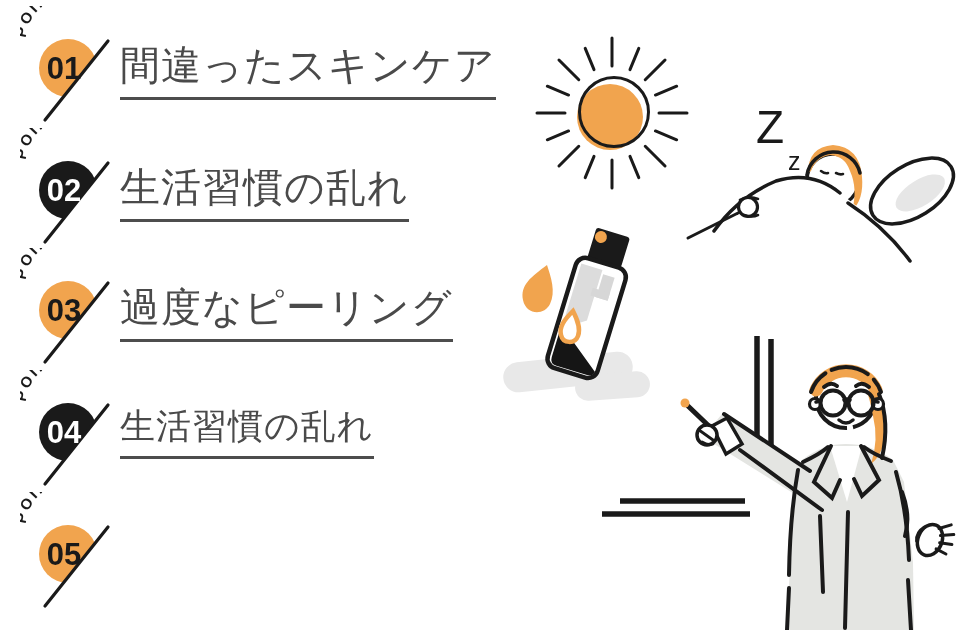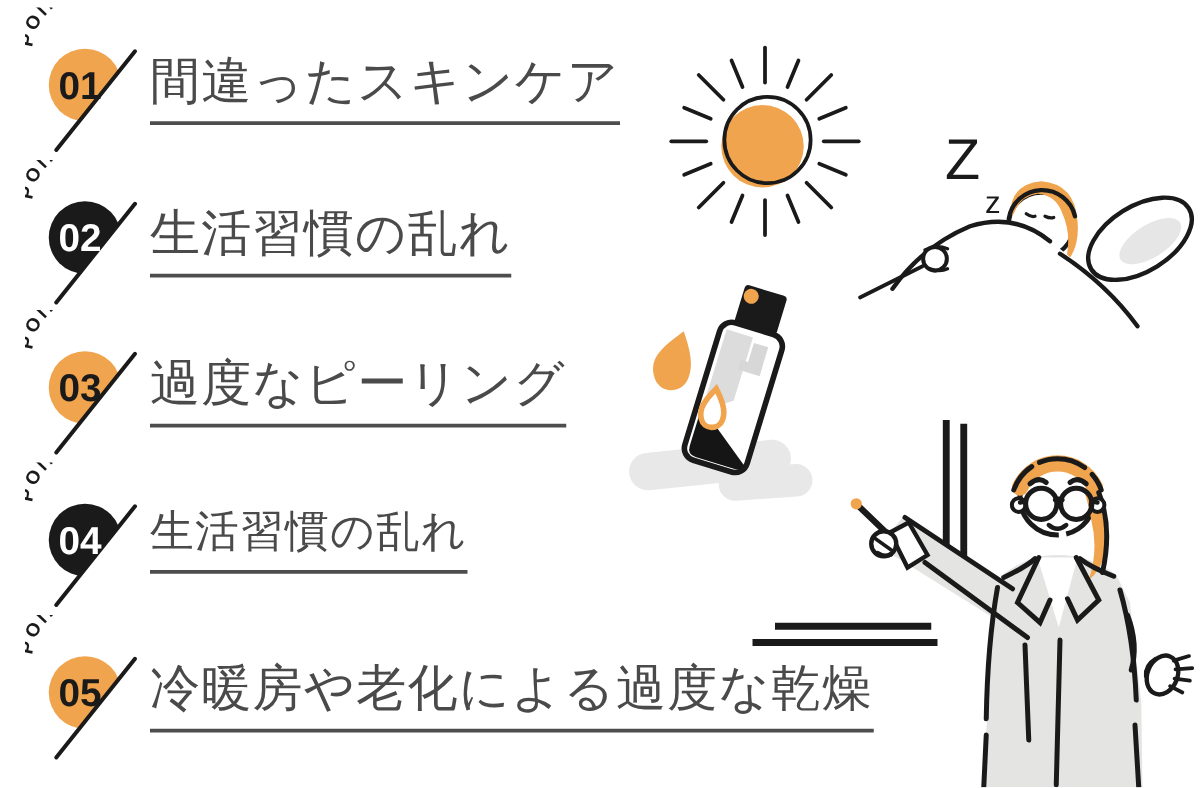--- a/index.html
+++ b/index.html
@@ -82,23 +82,20 @@
     </div>
   </div>
 
   <div class="point-row" style="top:492px">
     <svg class="badge" width="100" height="120" viewBox="0 0 100 120">
       <text class="point-word" fill="#1A1A1A"><textPath href="#arcP" startOffset="4">POINT</textPath></text>
       <circle class="badge-circle" cx="48" cy="62" r="29" clip-path="url(#slashClip)" fill="#F1A44E"></circle>
       <line x1="88" y1="35" x2="25" y2="114" stroke="#1A1A1A" stroke-width="3.2" stroke-linecap="round"></line>
       <text class="badge-num" x="44" y="73" text-anchor="middle" fill="#1A1A1A">05</text>
     </svg>
-    <div class="label-wrap">
-      <div class="label-text">冷暖房や老化による過度な乾燥</div>
-    </div>
   </div>
 
   <svg class="illu" style="left:528px;top:28px" width="170" height="170" viewBox="0 0 170 170">
     <circle cx="82" cy="89" r="33" fill="#F1A44E"></circle>
     <circle cx="86" cy="84" r="34.5" fill="none" stroke="#1A1A1A" stroke-width="3"></circle>
     <g stroke="#1A1A1A" stroke-width="3" stroke-linecap="round">
         <line x1="131" y1="85" x2="159" y2="85"></line>
         <line x1="127.42233802803048" y1="102.98612132115922" x2="148.67156727579007" y2="111.78784026555628"></line>
         <line x1="117.23401871576775" y1="118.23401871576773" x2="137.03300858899107" y2="138.03300858899107"></line>
         <line x1="101.98612132115922" y1="128.42233802803048" x2="110.78784026555628" y2="149.67156727579007"></line>

